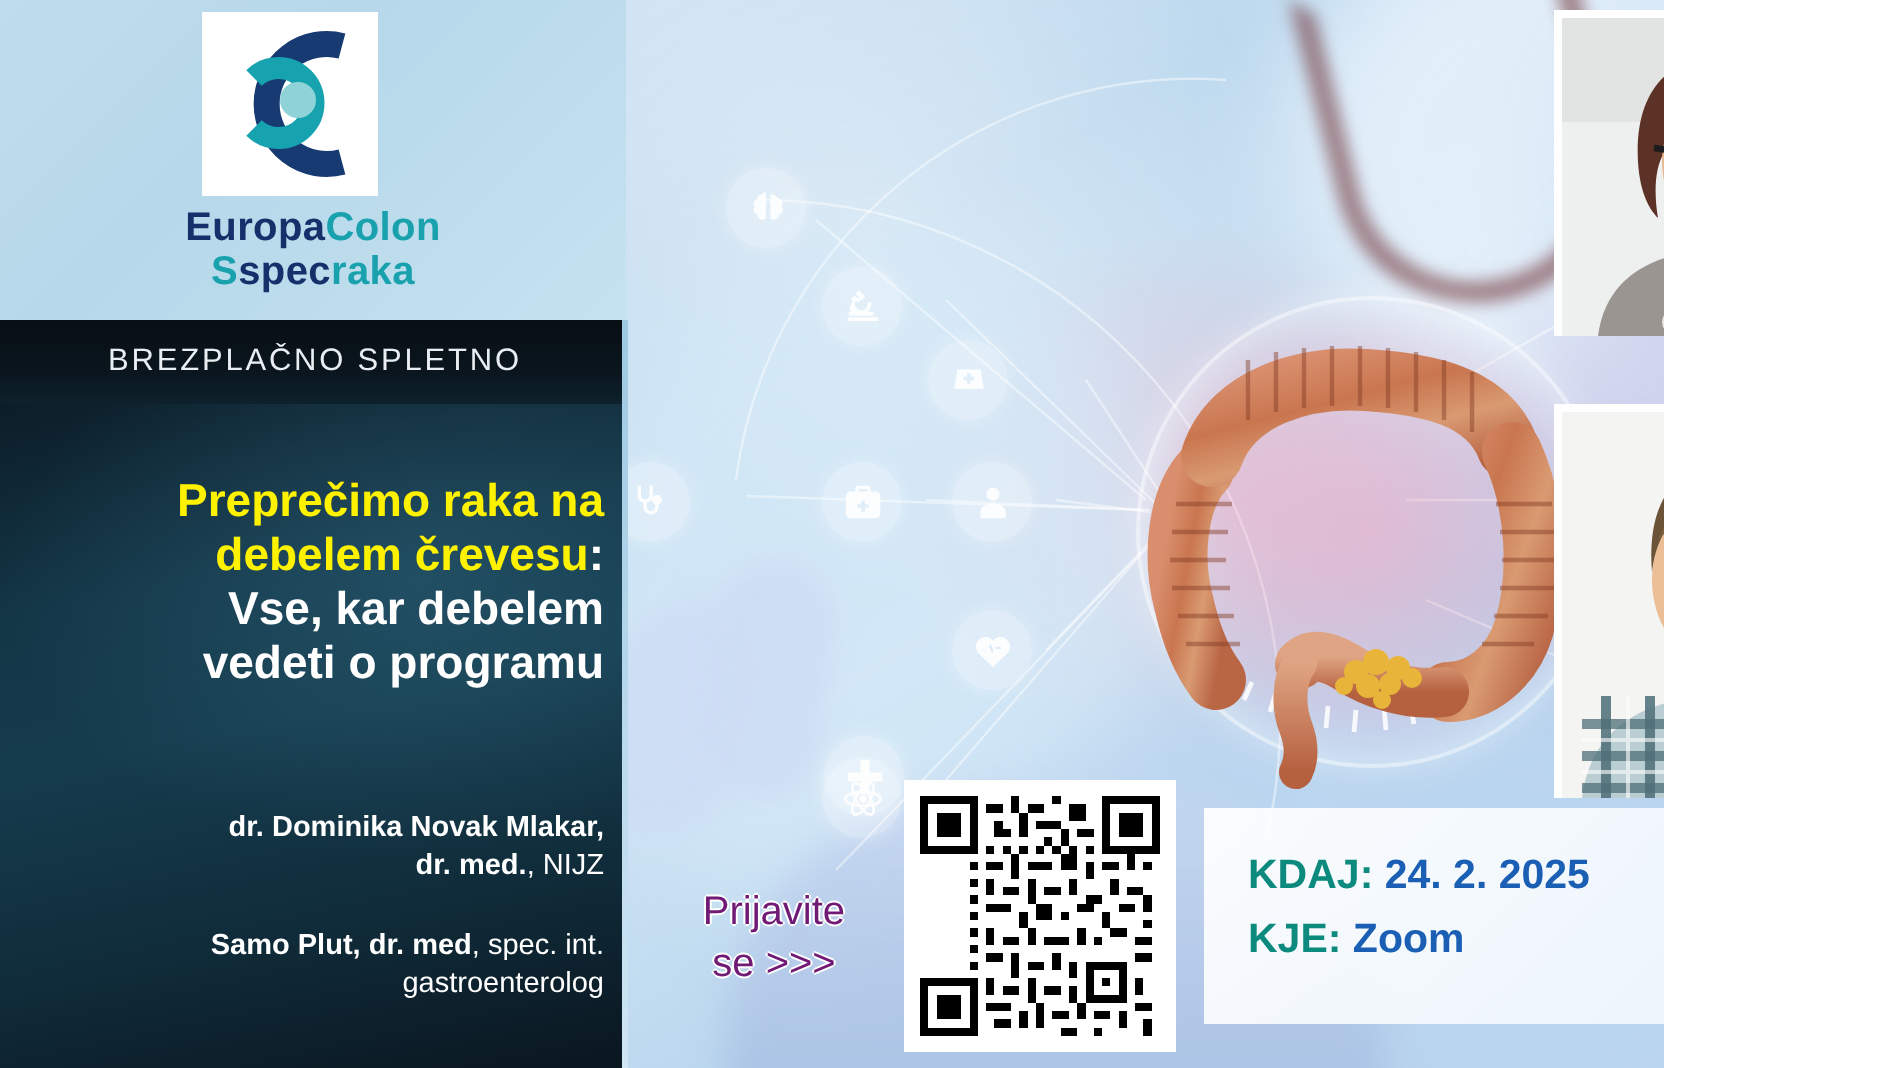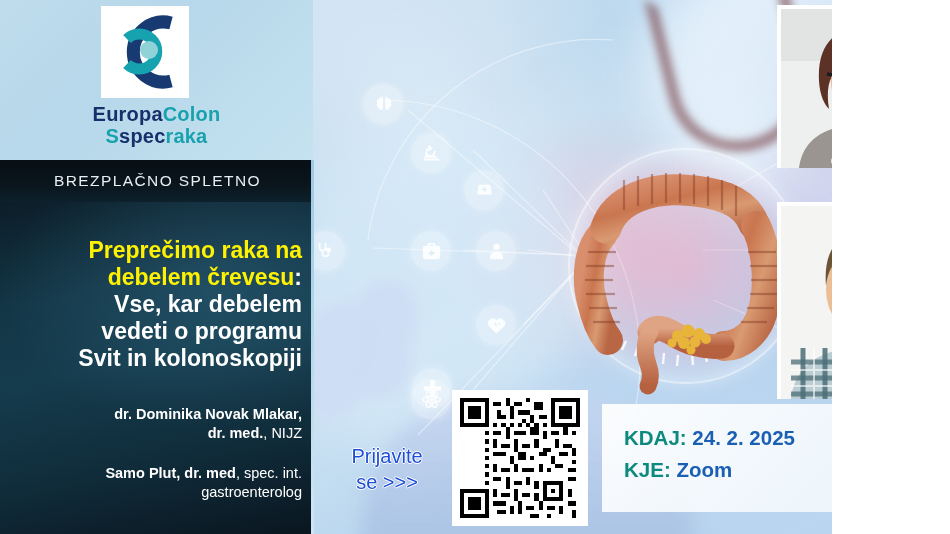--- a/index.html
+++ b/index.html
@@ -115,21 +115,21 @@
   .hl-white{color:#ffffff;}
 
   .speakers{position:absolute;left:16px;top:405px;width:286px;text-align:right;color:#fff;}
   .spk{font-size:14.5px;line-height:1.34;margin-bottom:20px;}
   .spk b{font-weight:700;}
   .spk span{font-weight:400;}
 
   
   .prijavite{
     position:absolute;left:328px;top:444px;width:118px;text-align:center;
-    font-size:20px;line-height:1.28;color:#1d4ed8;font-weight:400;
+    font-size:20px;line-height:1.28;color:#701a75;font-weight:400;
     text-shadow:0 0 1px #ffffff,0 1px 0 #ffffff,1px 0 0 #ffffff,-1px 0 0 #ffffff,0 -1px 0 #ffffff;
   }
 
   
   .qr-frame{position:absolute;left:452px;top:390px;width:136px;height:136px;background:#fff;}
   .qr{position:absolute;left:460px;top:398px;width:120px;height:120px;}
 
   
   .info-box{
     position:absolute;left:602px;top:404px;width:340px;height:108px;
@@ -439,21 +439,20 @@
     <div>BREZPLAČNO SPLETNO</div>
   </div>
 
   <div class="headline">
     <div class="hl-yellow">Preprečimo raka na</div>
     <div>
       <span class="hl-yellow">debelem črevesu</span><span class="hl-white">:</span>
     </div>
     <div class="hl-white">Vse, kar debelem</div>
     <div class="hl-white">vedeti o programu</div>
-    <div class="hl-white">Svit in kolonoskopiji</div>
   </div>
 
   <div class="speakers">
     <div class="spk">
       <b>dr. Dominika Novak Mlakar,</b><br>
       <b>dr. med.</b><span>, NIJZ</span>
     </div>
     <div class="spk">
       <b>Samo Plut, dr. med</b><span>, spec. int. gastroenterolog</span>
     </div>

